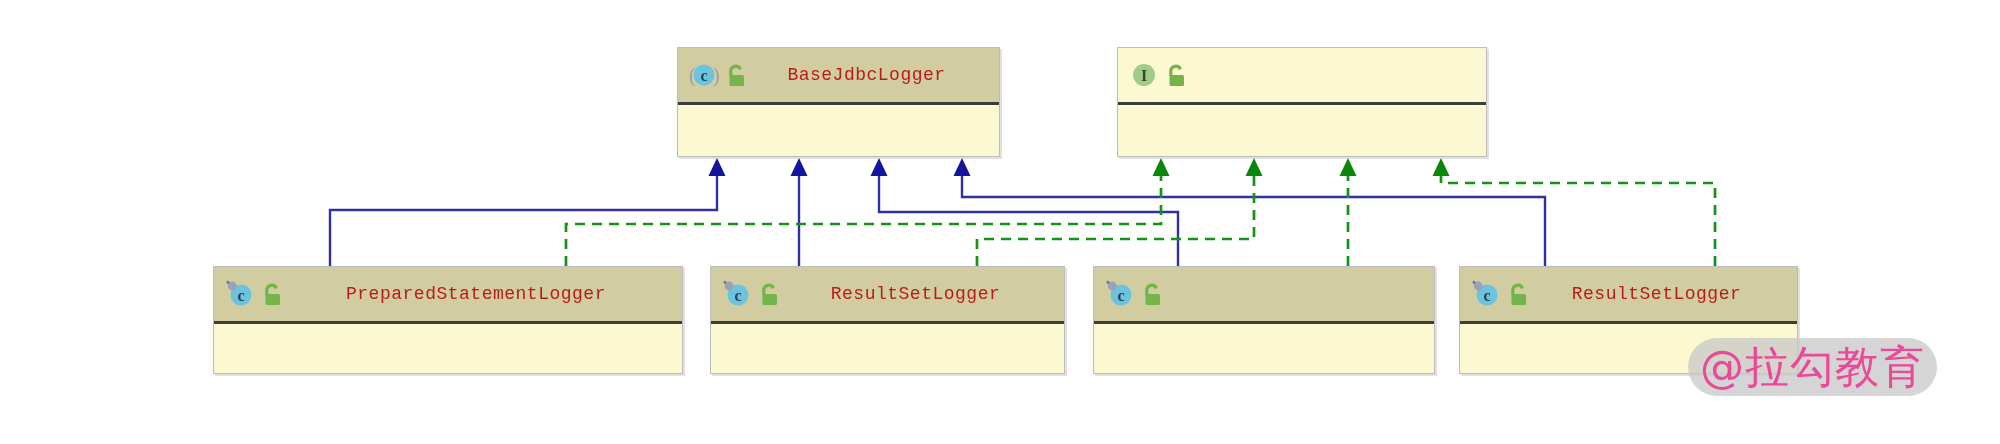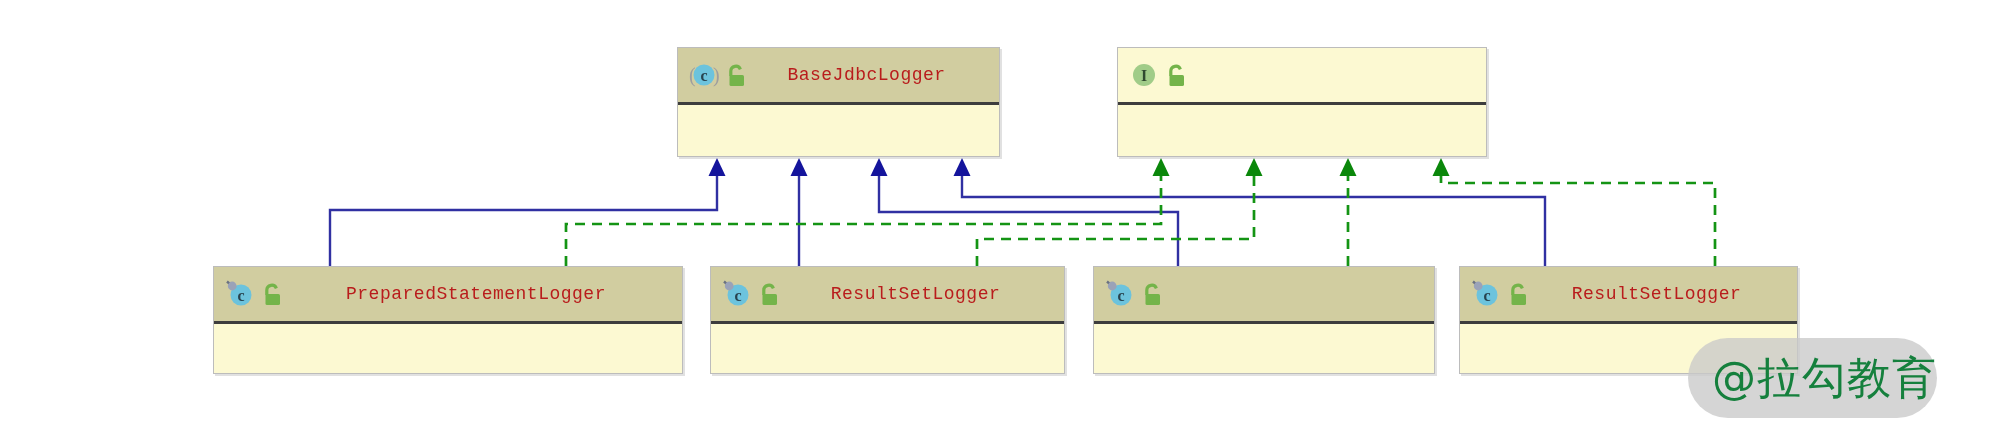--- a/index.html
+++ b/index.html
@@ -38,25 +38,25 @@
     letter-spacing:0.5px;
   }
   .node-body{flex:1 1 auto;background:#fcf9d2;}
   .icon-letter{
     font-family:"Liberation Serif","DejaVu Serif",serif;
     font-weight:bold;
   }
   .watermark{
     position:absolute;
     left:1688px;top:338px;
-    width:249px;height:80px;
+    width:249px;height:58px;
     background:rgba(201,201,201,0.78);
     border-radius:44px;
-    display:flex;align-items:center;justify-content:flex-end;
-    color:#15803d;
+    display:flex;align-items:center;justify-content:center;
+    color:#ec4899;
     font-family:"DejaVu Sans","Liberation Sans",sans-serif;
     font-size:44px;
     letter-spacing:1px;
     z-index:5;
   }
 </style>
 </head>
 <body>
 
 <div class="canvas">

